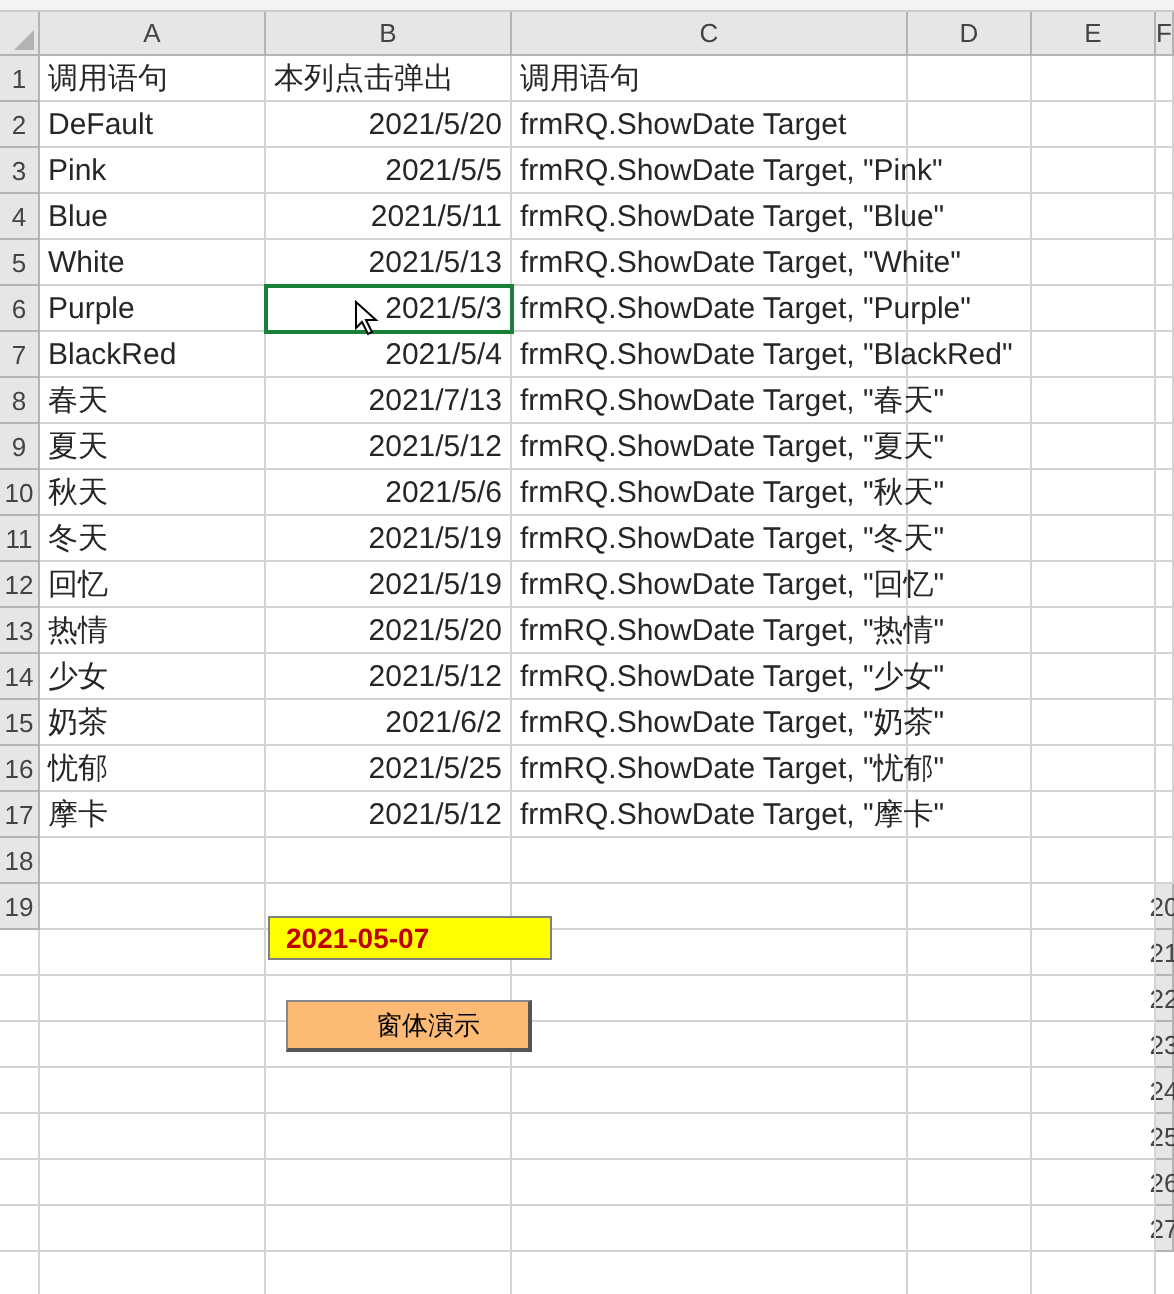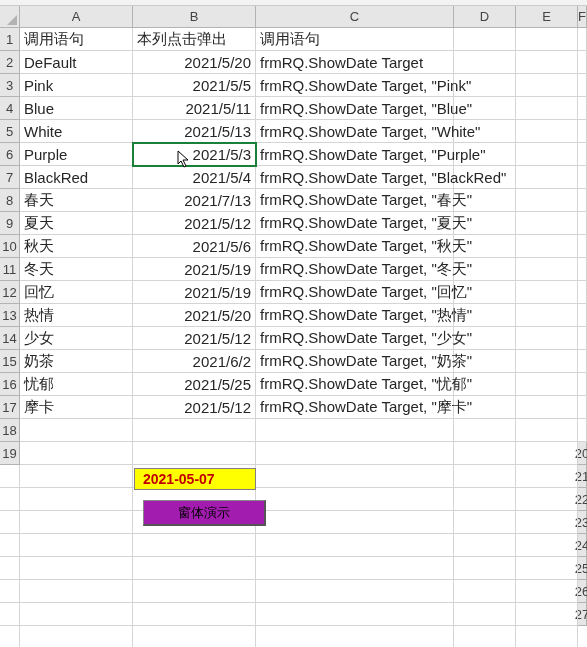--- a/index.html
+++ b/index.html
@@ -87,30 +87,31 @@
     color: #c00000;
     font-weight: bold;
     font-size: 14px;
     display: flex;
     align-items: center;
     padding-left: 8px;
     z-index: 3;
   }
   .btn3d {
     position: absolute;
-    background: #a21caf;
+    background: #fdba74;
     border: 1px solid #888;
     border-right: 2px solid #555;
     border-bottom: 2px solid #555;
     font-size: 13px;
     display: flex;
     align-items: center;
-    justify-content: center;
+    justify-content: flex-start;
     z-index: 3;
     cursor: pointer;
+    padding-left: 44px;
   }
   .cursor-arrow {
     position: absolute;
     z-index: 10;
     pointer-events: none;
   }
 </style>
 </head>
 <body>
 
@@ -341,21 +342,21 @@
     <div class="cell"></div>
     <div class="rowhdr">27</div>
     <div class="cell"></div>
     <div class="cell right"></div>
     <div class="cell"></div>
     <div class="cell"></div>
     <div class="cell"></div>
     <div class="cell"></div>
   </div>
 
-<div class="yellowbox" style="left:134px; top:468px; width:122px; height:22px;">
+<div class="yellowbox" style="left:134px; top:458px; width:142px; height:22px;">
   <span>2021-05-07</span>
 </div>
 
 <div class="btn3d" style="left:143px; top:500px; width:123px; height:26px;">
   <span>窗体演示</span>
 </div>
 
 <svg class="cursor-arrow" style="left:177px; top:150px;" width="16" height="20" viewBox="0 0 16 20">
   <path d="M1 1 L1 14 L4 11 L7 17 L9 16 L6 10 L11 10 Z" fill="#fff" stroke="#000" stroke-width="1"></path>
 </svg>

